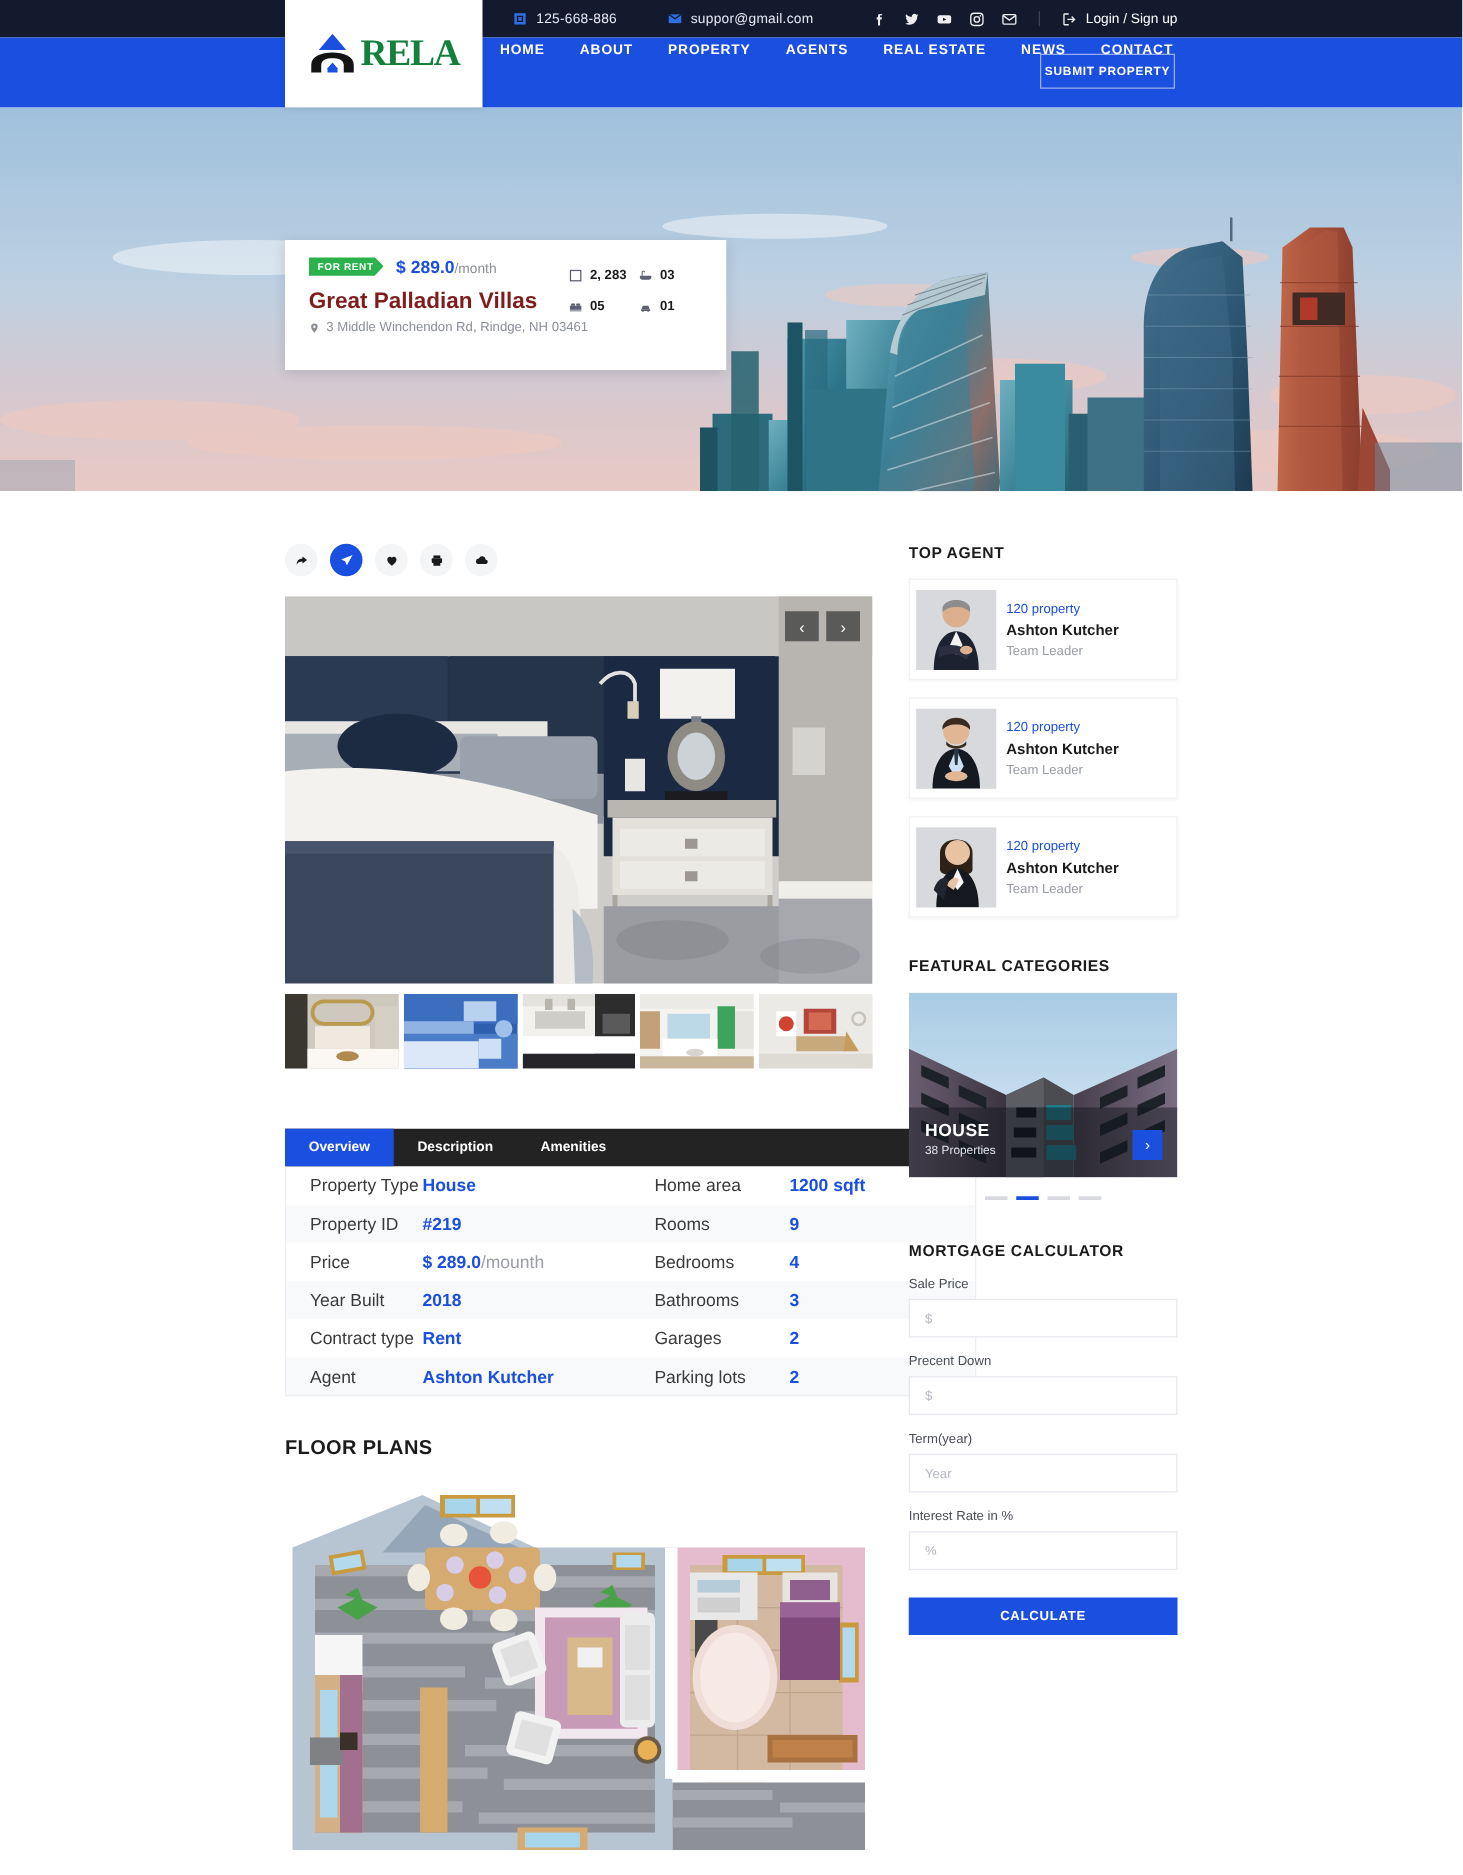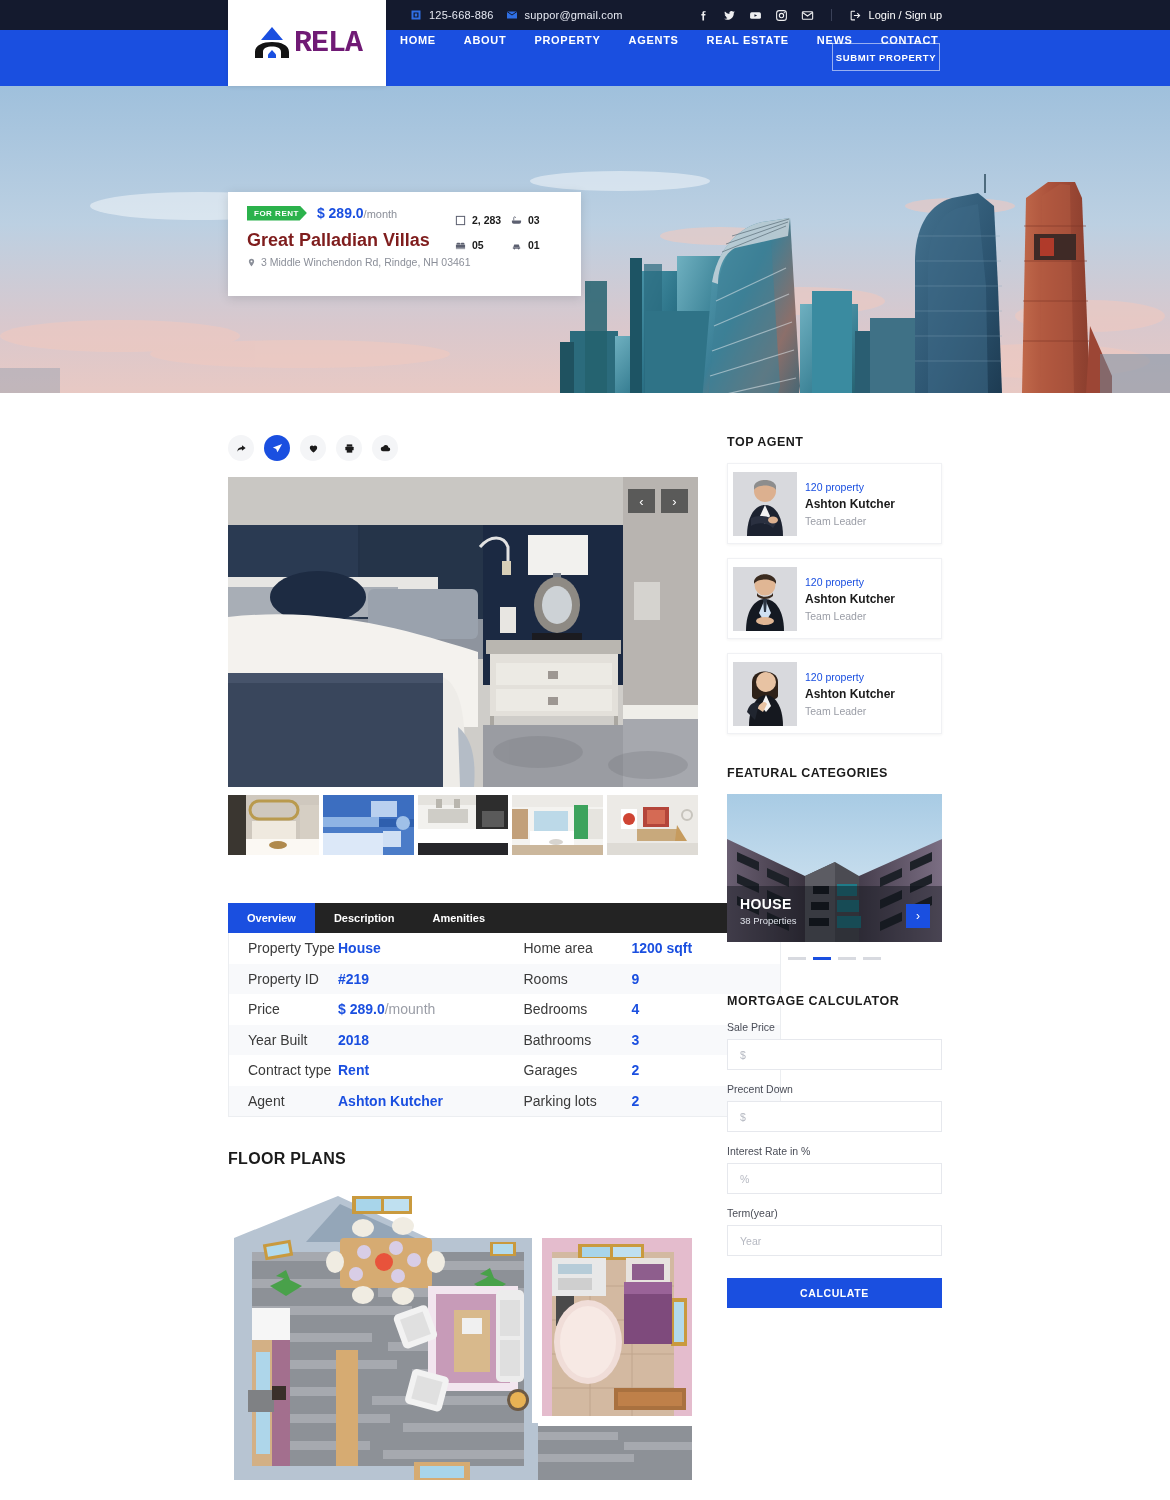--- a/index.html
+++ b/index.html
@@ -8,40 +8,40 @@
     font-family: "Liberation Sans", sans-serif;
     background: #ffffff; overflow: hidden;
   }
   .page { position: relative; width: 1170px; height: 1500px; }
 
   
   .topbar {
     position: absolute; top: 0; left: 0; width: 1170px; height: 30px;
     background: #141a2e; display: flex; align-items: center;
   }
-  .topbar-left { display: flex; align-items: flex-start; margin-left: 410px; gap: 12px; }
+  .topbar-left { display: flex; align-items: flex-start; margin-left: 410px; gap: 40px; }
   .tb-item { display: flex; align-items: center; gap: 7px; color: #e6e9f2; font-size: 11px; letter-spacing: .2px; }
   .tb-ico { width: 12px; height: 12px; fill: #2f6fe4; display: block; }
   .topbar-right { position: absolute; right: 228px; display: flex; align-items: center; gap: 13px; }
   .soc { width: 13px; height: 13px; fill: #ffffff; display: block; opacity: .93; }
   .tb-divider { width: 1px; height: 12px; background: #3a4158; margin: 0 4px; }
   .login { display: flex; align-items: center; gap: 7px; color: #fff; font-size: 11px; }
 
   
   .navbar {
     position: absolute; top: 30px; left: 0; width: 1170px; height: 56px;
     background: #1a4fe0;
   }
   .logo-box {
     position: absolute; top: 0; left: 228px; width: 158px; height: 86px;
     background: #ffffff; display: flex; align-items: center; justify-content: center;
     z-index: 5; box-shadow: 0 1px 4px rgba(0,0,0,.10);
   }
   .logo-wrap { display: flex; align-items: center; gap: 2px; }
-  .logo-text { font-size: 30px; font-weight: 700; letter-spacing: -1px; color: #701a75; font-family: Liberation Mono, monospace; }
+  .logo-text { font-size: 30px; font-weight: 700; letter-spacing: -1px; color: #15803d; font-family: Liberation Serif, serif; }
   .nav-links { position: absolute; left: 400px; top: 12px; height: 56px; display: flex; align-items: center; gap: 28px; }
   .nav-link { color: #ffffff; font-size: 11px; font-weight: 700; letter-spacing: .7px; text-decoration: none; }
   .submit-btn {
     position: absolute; left: 832px; top: 43px; width: 108px; height: 28px;
     border: 1px solid rgba(255,255,255,.55); color: #fff; font-size: 9.5px; font-weight: 700;
     letter-spacing: .6px; display: flex; align-items: center; justify-content: center;
     background: transparent; cursor: pointer; z-index: 6;
   }
 
   
@@ -872,23 +872,23 @@
       <div class="sb-title mc-title">MORTGAGE CALCULATOR</div>
       <div class="mc-field">
         <div class="mc-lbl">Sale Price</div>
         <input class="mc-inp" type="text" placeholder="$" style="">
       </div>
       <div class="mc-field">
         <div class="mc-lbl">Precent Down</div>
         <input class="mc-inp" type="text" placeholder="$" style="">
       </div>
       <div class="mc-field">
+        <div class="mc-lbl">Term(year)</div>
+        <input class="mc-inp" type="text" placeholder="Year" style="">
+      </div>
+      <div class="mc-field">
         <div class="mc-lbl">Interest Rate in %</div>
         <input class="mc-inp" type="text" placeholder="%" style="">
-      </div>
-      <div class="mc-field">
-        <div class="mc-lbl">Term(year)</div>
-        <input class="mc-inp" type="text" placeholder="Year" style="">
       </div>
       <button class="mc-btn">CALCULATE</button>
     </div>
   </div>
 </div>
 
 </body></html>

